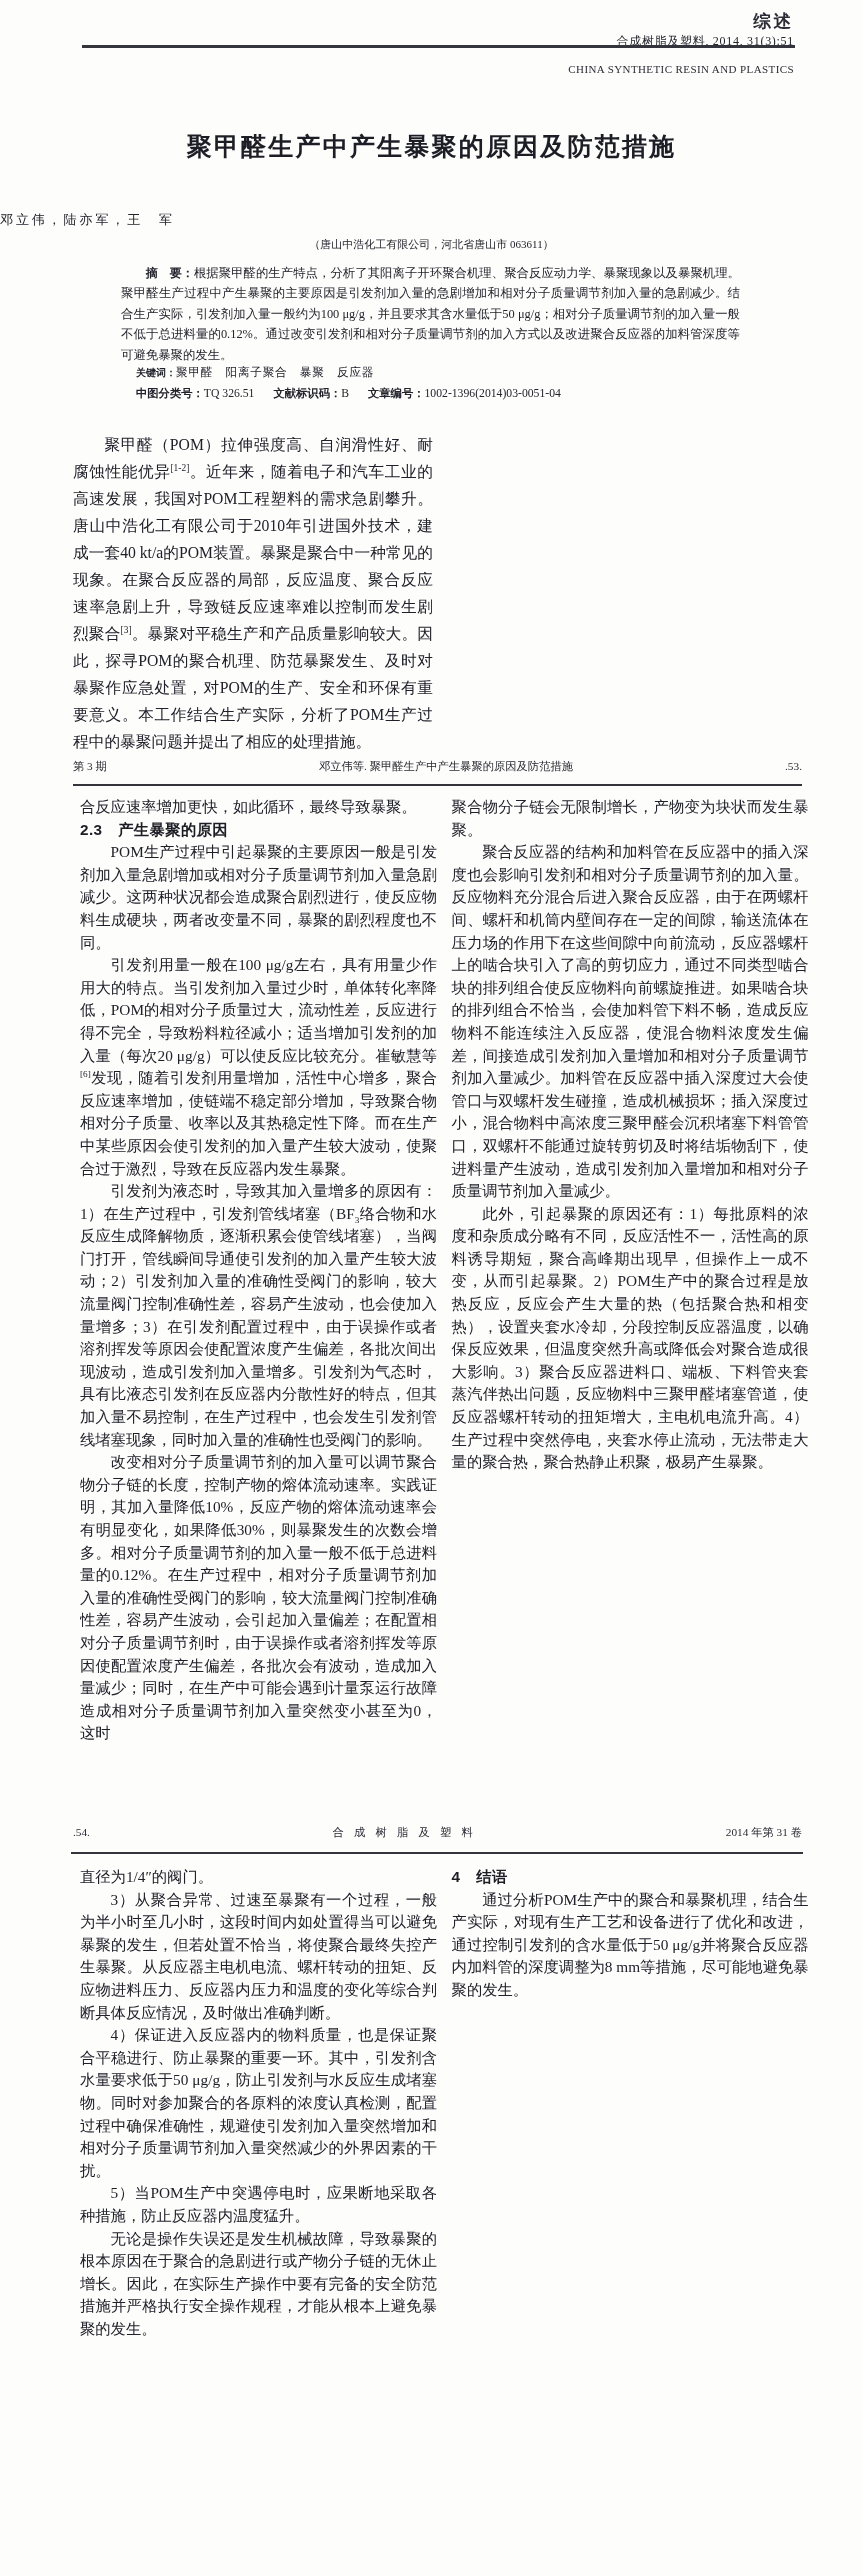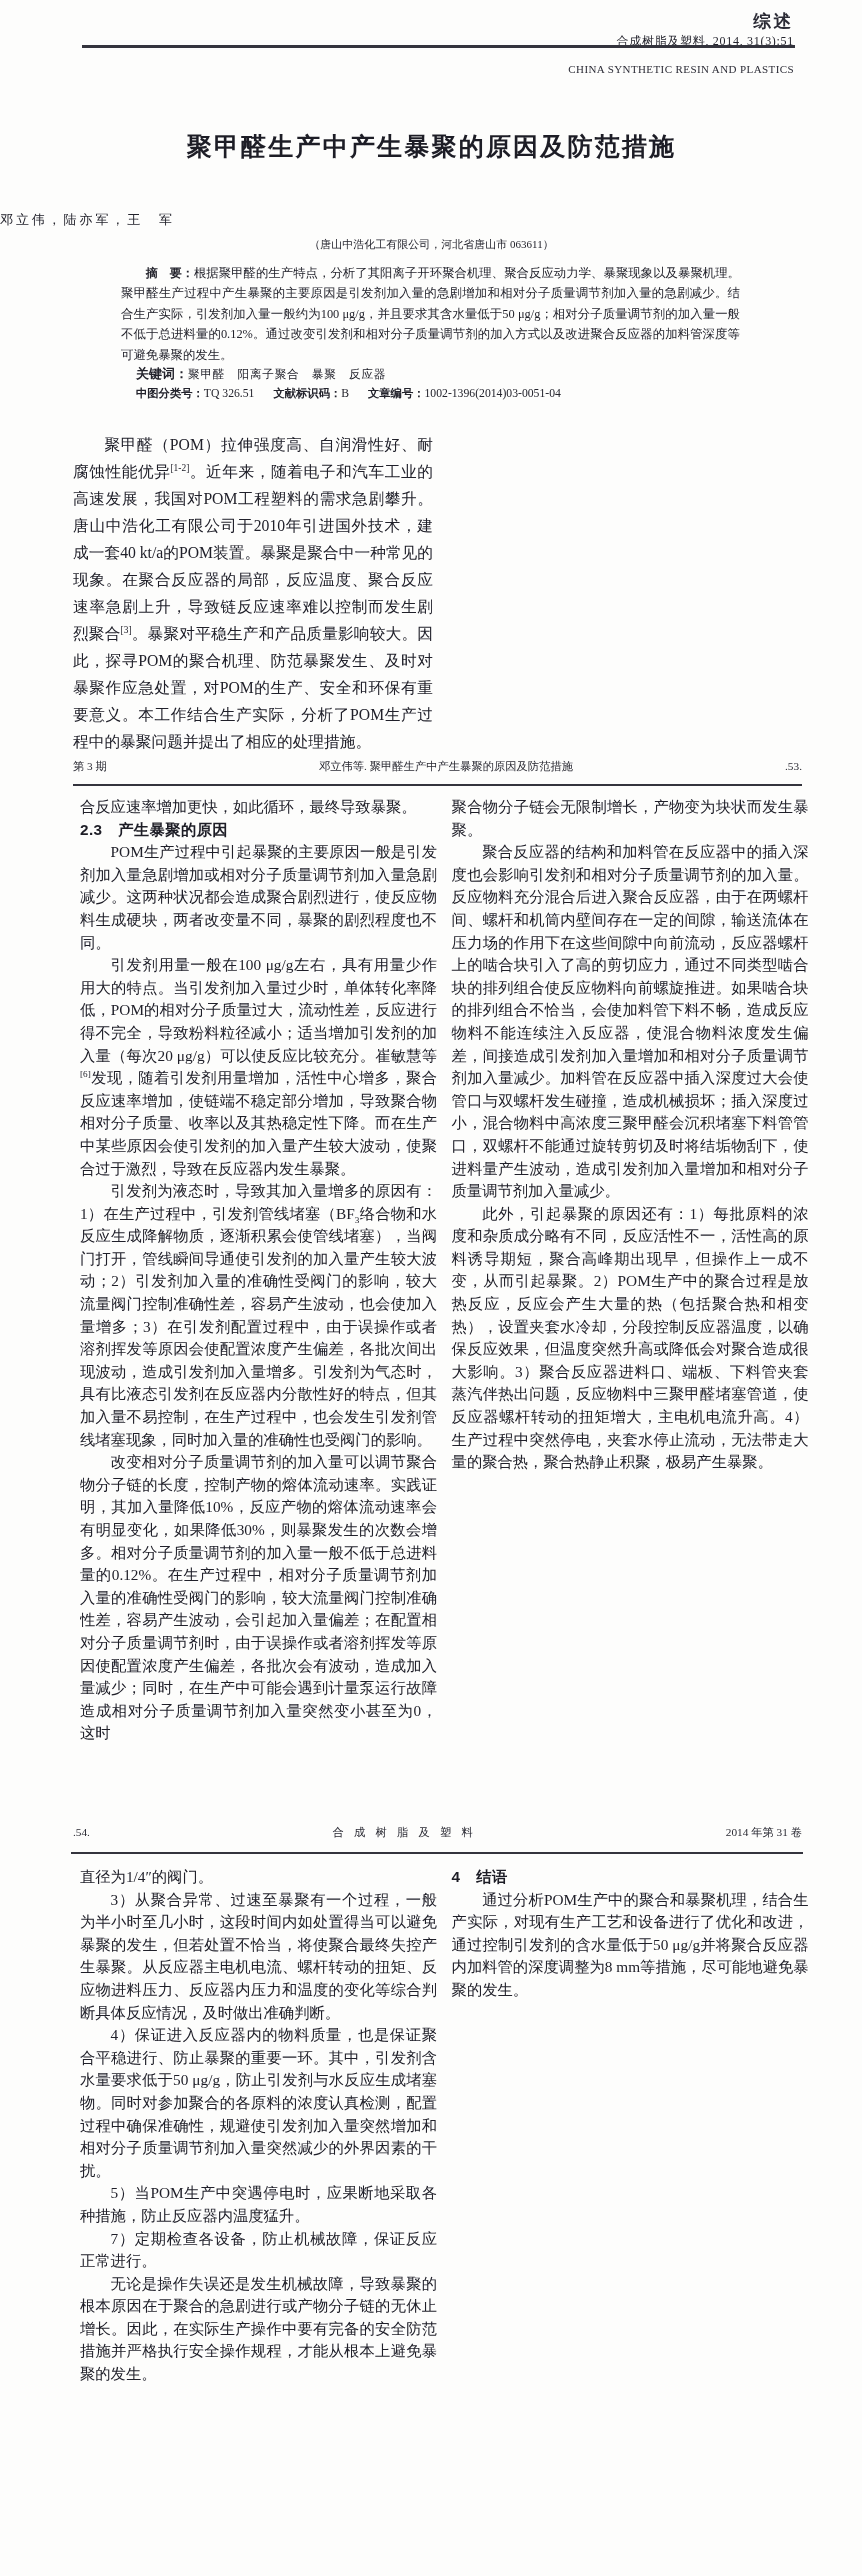--- a/index.html
+++ b/index.html
@@ -28,21 +28,21 @@
 
   
   #title{top:130px;left:0;width:863px;text-align:center;font-size:25px;font-weight:bold;letter-spacing:2.2px;color:#1d1d26;}
   #authors{top:211px;left:0;width:863px;text-align:left;font-size:13px;letter-spacing:2.9px;}
   #affiliation{top:237px;left:0;width:863px;text-align:center;font-size:11px;}
 
   
   #abstract{top:263px;left:121px;width:619px;font-size:12.4px;line-height:20.4px;}
   #abstract b{font-size:12px;}
   #keywords{top:365px;left:136px;width:605px;font-size:11.7px;text-indent:0;}
-  #keywords b{font-size:13px;}
+  #keywords b{font-size:10px;}
   #meta{top:386px;left:136px;width:605px;font-size:11.7px;text-indent:0;}
   #meta b{font-size:11.3px;}
   #meta .gap{display:inline-block;width:19px;}
   #keywords .kw{letter-spacing:0.7px;}
 
   
   #intro{top:431px;left:73px;width:360px;font-size:15.7px;line-height:27px;color:#20202a;}
 
   
   .runhdr{left:73px;width:729px;display:flex;align-items:baseline;font-size:11.3px;color:#2a2a33;}
@@ -113,21 +113,20 @@
     <span>2014 年第 31 卷</span>
   </div>
   <div id="rule-54" class="abs rule"></div>
 
   <div id="cols54" class="abs cols">
     <div class="col">
       <p class="cont">直径为1/4″的阀门。</p>
       <p>3）从聚合异常、过速至暴聚有一个过程，一般为半小时至几小时，这段时间内如处置得当可以避免暴聚的发生，但若处置不恰当，将使聚合最终失控产生暴聚。从反应器主电机电流、螺杆转动的扭矩、反应物进料压力、反应器内压力和温度的变化等综合判断具体反应情况，及时做出准确判断。</p>
       <p>4）保证进入反应器内的物料质量，也是保证聚合平稳进行、防止暴聚的重要一环。其中，引发剂含水量要求低于50 μg/g，防止引发剂与水反应生成堵塞物。同时对参加聚合的各原料的浓度认真检测，配置过程中确保准确性，规避使引发剂加入量突然增加和相对分子质量调节剂加入量突然减少的外界因素的干扰。</p>
       <p>5）当POM生产中突遇停电时，应果断地采取各种措施，防止反应器内温度猛升。</p>
-      <p>7）定期检查各设备，防止机械故障，保证反应正常进行。</p>
       <p>无论是操作失误还是发生机械故障，导致暴聚的根本原因在于聚合的急剧进行或产物分子链的无休止增长。因此，在实际生产操作中要有完备的安全防范措施并严格执行安全操作规程，才能从根本上避免暴聚的发生。</p>
     </div>
     <div class="col">
       <h2 class="h sans">4　结语</h2>
       <p>通过分析POM生产中的聚合和暴聚机理，结合生产实际，对现有生产工艺和设备进行了优化和改进，通过控制引发剂的含水量低于50 μg/g并将聚合反应器内加料管的深度调整为8 mm等措施，尽可能地避免暴聚的发生。</p>
     </div>
   </div>
 
 </div>
 

